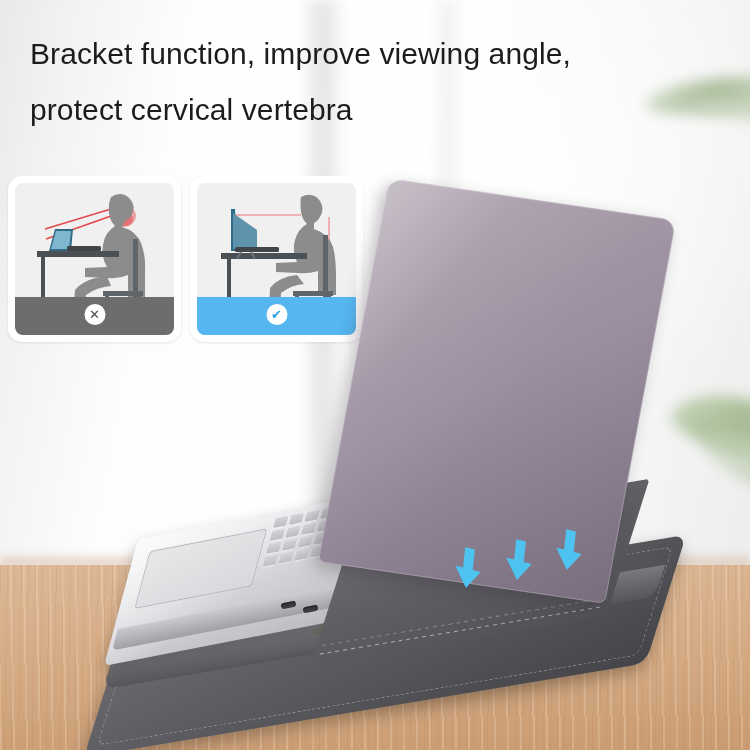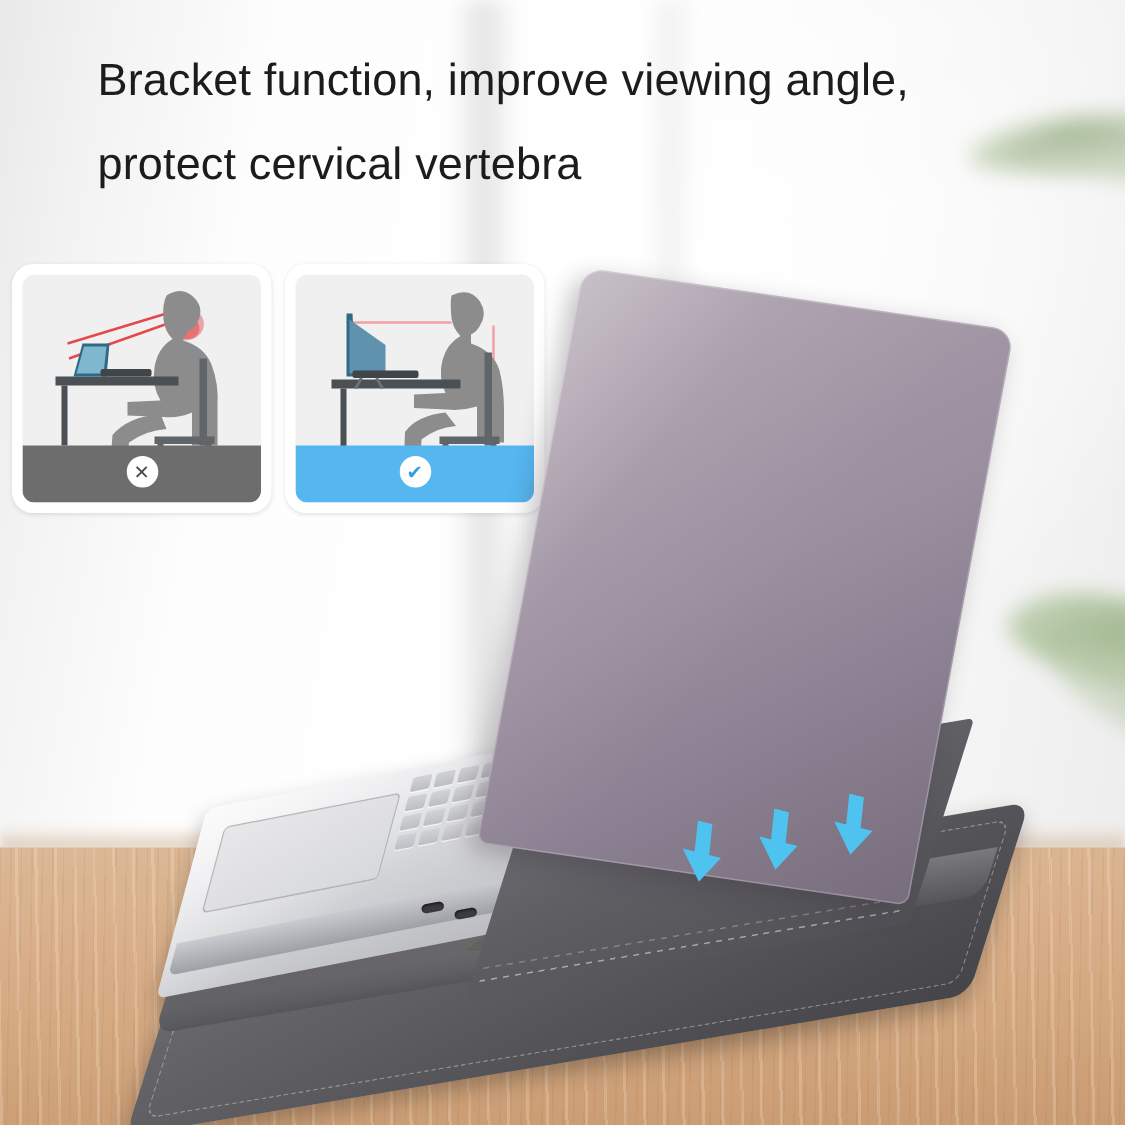--- a/index.html
+++ b/index.html
@@ -48,21 +48,20 @@
     left:700px;top:440px;width:95px;height:40px;
     background:linear-gradient(120deg,#cfdcc4,#a5b993);
     transform:rotate(30deg);opacity:.55;
   }
 
   
   .headline{
     position:absolute;left:30px;top:26px;width:680px;
     color:#1c1c1c;font-size:30px;line-height:56px;letter-spacing:.1px;
     white-space:pre-line;
-    margin-left:35px;
   }
 
   
   .panels{position:absolute;left:8px;top:176px;width:355px;height:166px;display:flex;gap:9px;}
   .panel{
     position:relative;width:173px;height:166px;
     background:#ffffff;border-radius:14px;padding:7px;box-sizing:border-box;
     box-shadow:0 1px 3px rgba(0,0,0,.10);
   }
   .panel-inner{

